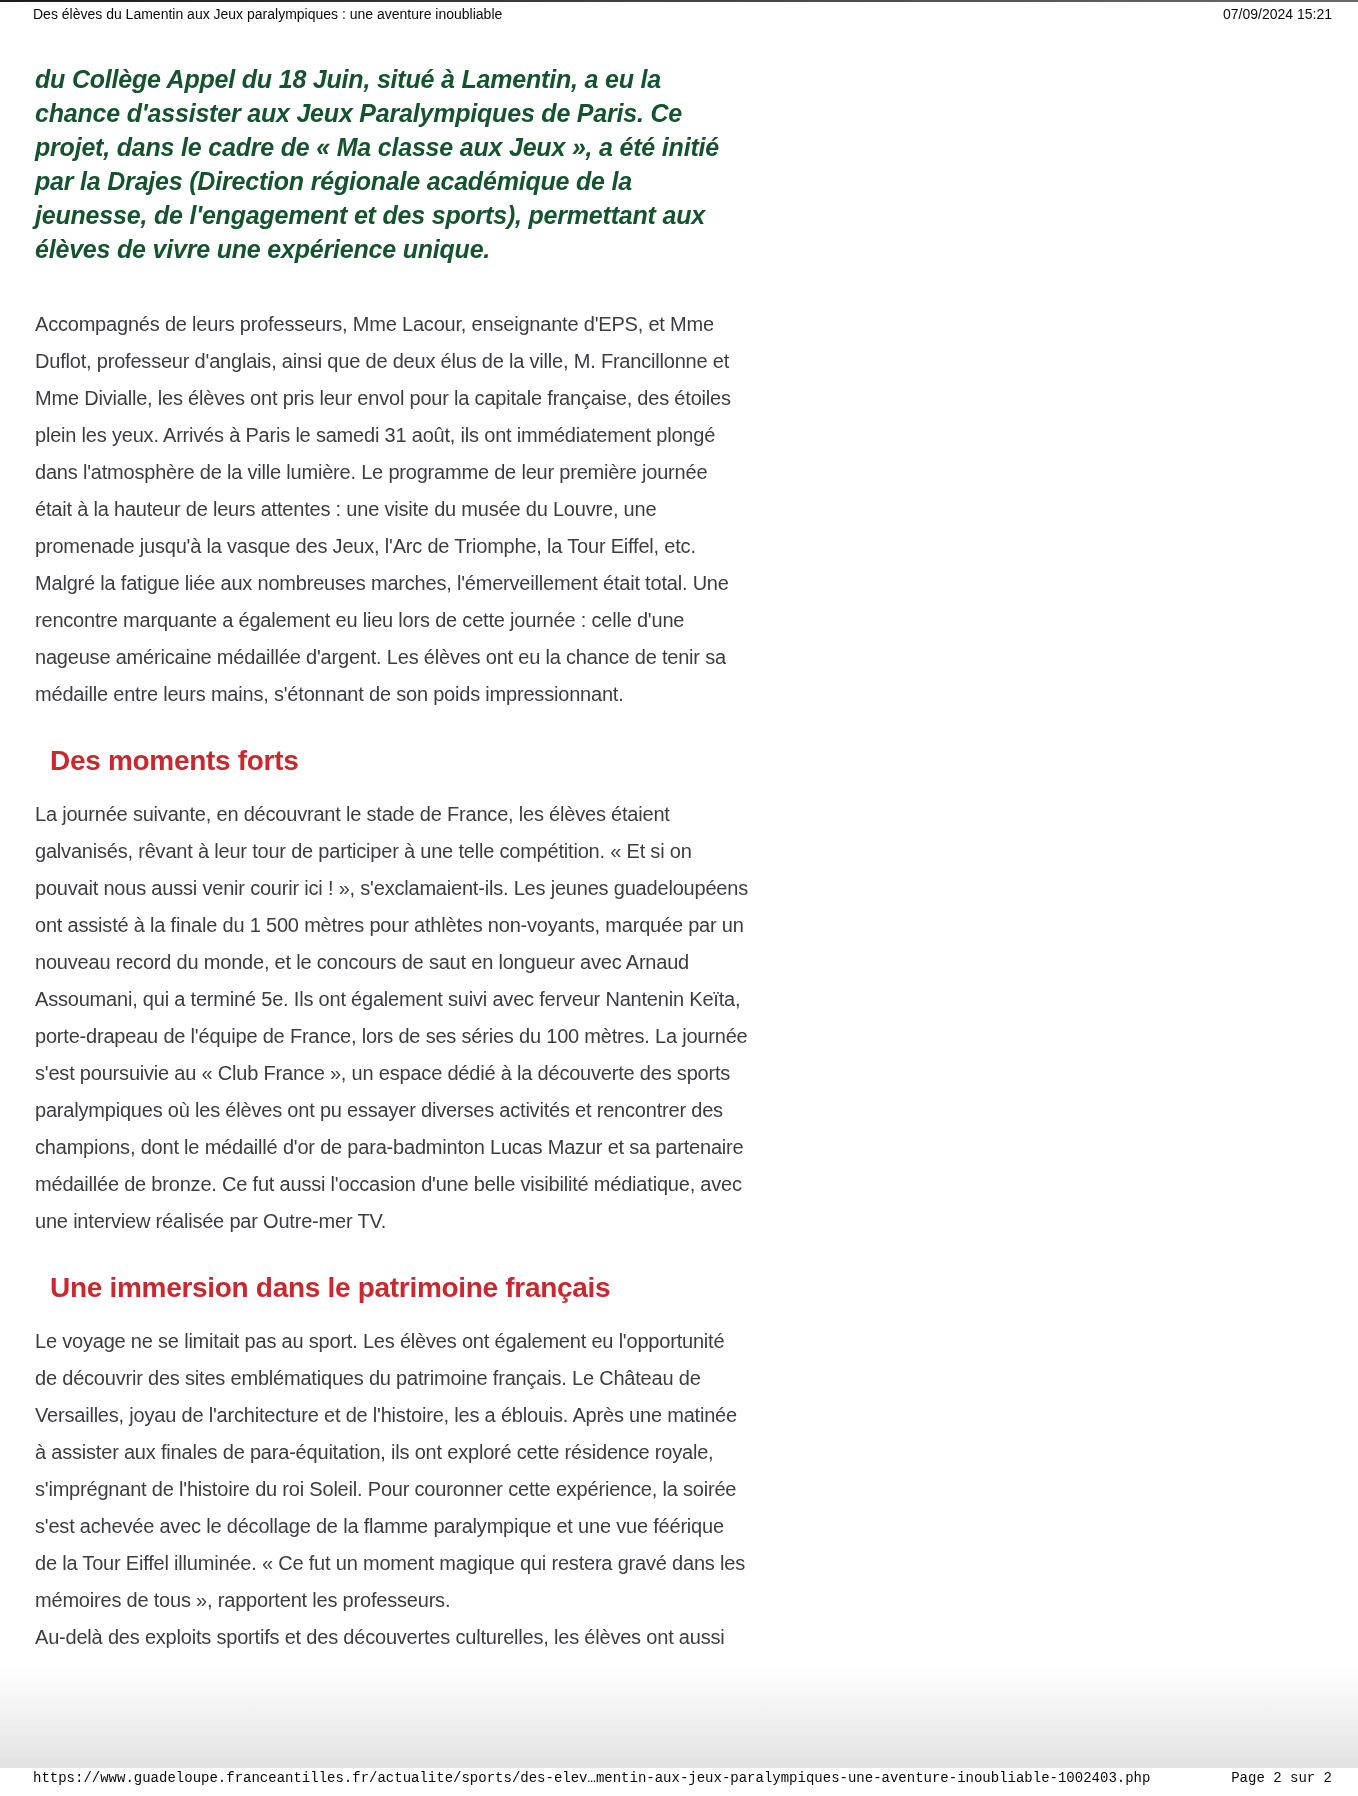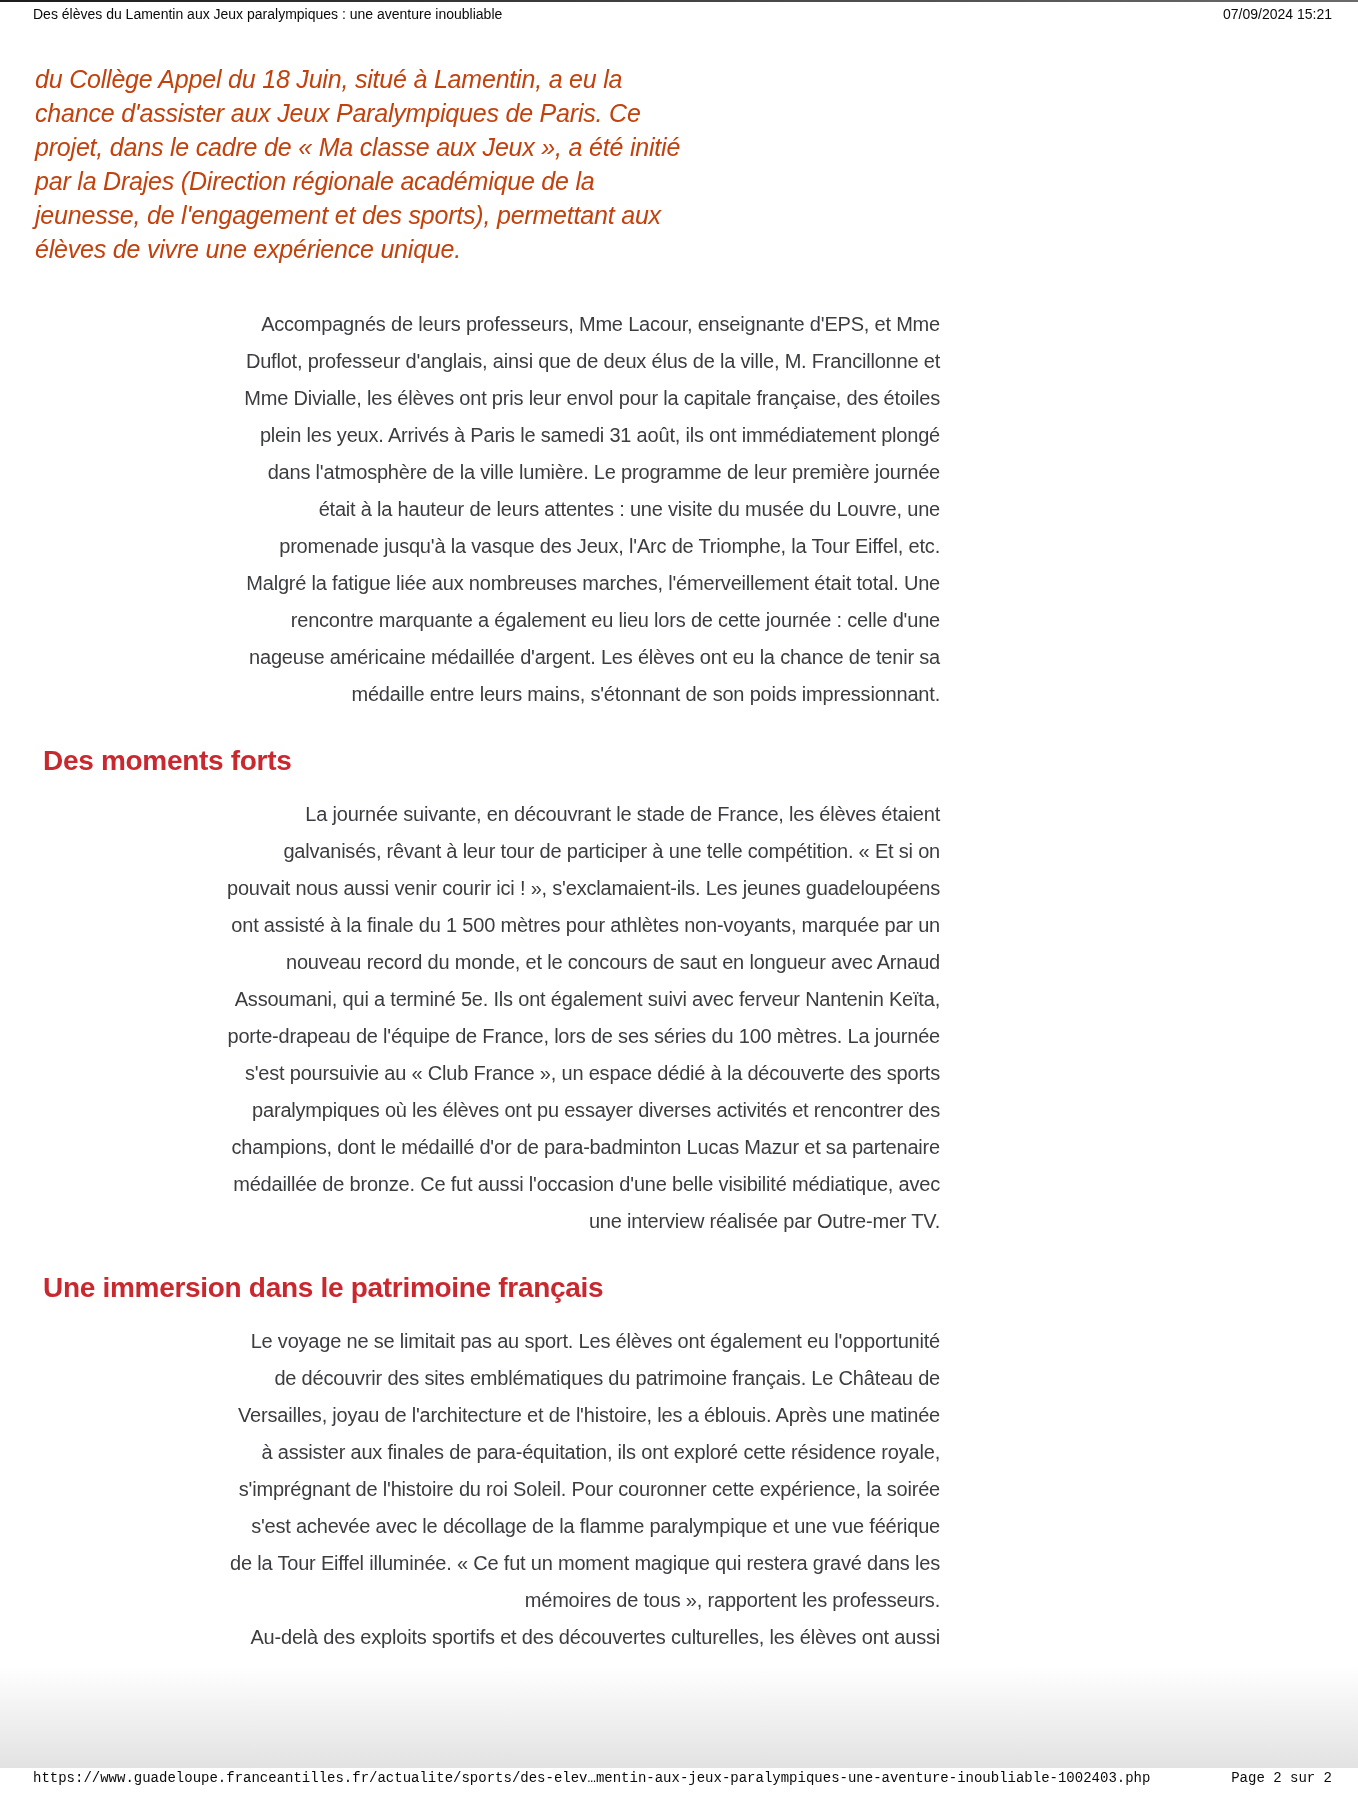--- a/index.html
+++ b/index.html
@@ -30,39 +30,38 @@
   }
   .content {
     position: absolute;
     left: 35px;
     top: 62px;
     width: 905px;
     z-index: 1;
   }
   .intro {
     margin: 0 0 40px 0;
-    font-weight: 400;
+    font-weight: 700;
     font-style: italic;
     font-size: 25px;
     line-height: 34px;
     letter-spacing: -0.2px;
-    color: #c2410c;
+    color: #14532d;
     white-space: pre-line;
   }
   .para {
     margin: 0;
     font-size: 20px;
     line-height: 37px;
     letter-spacing: -0.2px;
     color: #3c3d41;
     white-space: pre-line;
-    text-align: right;
   }
   .heading {
-    margin: 32px 0 19px 8px;
+    margin: 32px 0 19px 15px;
     font-size: 28px;
     line-height: 32px;
     font-weight: 700;
     letter-spacing: -0.3px;
     color: #c9282e;
   }
   .page-bottom-fade {
     position: absolute;
     left: 0;
     top: 1666px;

